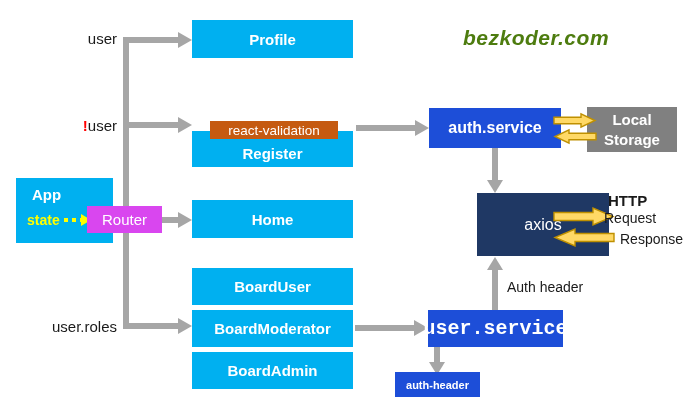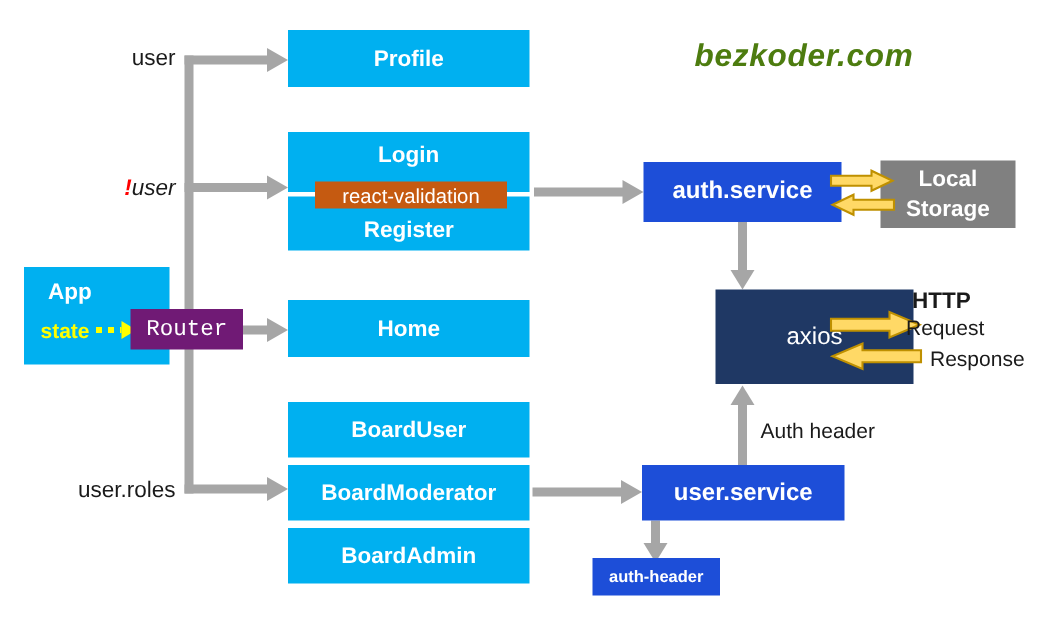--- a/index.html
+++ b/index.html
@@ -11,21 +11,21 @@
   .gline{position:absolute;background:#a6a6a6;}
   .ah-right{position:absolute;width:0;height:0;border-top:8px solid transparent;border-bottom:8px solid transparent;border-left:14px solid #a6a6a6;}
   .ah-down{position:absolute;width:0;height:0;border-left:8px solid transparent;border-right:8px solid transparent;border-top:13px solid #a6a6a6;}
   .ah-up{position:absolute;width:0;height:0;border-left:8px solid transparent;border-right:8px solid transparent;border-bottom:13px solid #a6a6a6;}
   
   .node{position:absolute;display:flex;align-items:center;justify-content:center;color:#ffffff;font-weight:bold;font-size:15px;}
   .cyan{background:#00b0f0;}
   .blue{background:#1d4ed8;}
   .navy{background:#1f3864;margin-left:48px;}
   .grayb{background:#808080;}
-  .green{background:#701a75;font-family:Liberation Mono, monospace;}
+  .green{background:#d946ef;}
   .orange{background:#c55a11;}
   
   .elabel{position:absolute;color:#1a1a1a;font-size:15px;white-space:nowrap;}
   .rlabel{position:absolute;color:#1a1a1a;font-size:14px;white-space:nowrap;}
   .right-align{text-align:right;}
   .bang{color:#ff0000;font-weight:bold;}
   
   .ydots{position:absolute;height:4px;background-image:repeating-linear-gradient(90deg,#ffff00 0 4px,transparent 4px 8px);}
   .yah-right{position:absolute;width:0;height:0;border-top:6px solid transparent;border-bottom:6px solid transparent;border-left:10px solid #ffff00;}
   .watermark{position:absolute;color:#4d7c0f;font-size:21px;font-style:italic;font-weight:bold;letter-spacing:0.5px;}
@@ -65,23 +65,20 @@
   <div class="gline" style="left:355px;top:325px;width:60px;height:6px;"></div>
   <div class="ah-right" style="left:414px;top:320px;"></div>
 
   <div class="gline" style="left:434px;top:347px;width:6px;height:16px;"></div>
   <div class="ah-down" style="left:429px;top:362px;"></div>
 
   <div class="node cyan" style="left:192px;top:20px;width:161px;height:38px;">
     <span>Profile</span>
   </div>
 
-  <div class="node cyan" style="left:192px;top:88px;width:161px;height:40px;padding-bottom:9px;box-sizing:border-box;">
-    <span>Login</span>
-  </div>
   <div class="node cyan" style="left:192px;top:131px;width:161px;height:36px;padding-top:9px;box-sizing:border-box;">
     <span>Register</span>
   </div>
   <div class="node orange" style="left:210px;top:121px;width:128px;height:18px;font-weight:normal;font-size:13.5px;text-align:center;">
     <span>react-validation</span>
   </div>
 
   <div class="node cyan" style="left:192px;top:200px;width:161px;height:38px;">
     <span>Home</span>
   </div>
@@ -112,21 +109,21 @@
 
   <div class="node grayb" style="left:587px;top:107px;width:90px;height:45px;flex-direction:column;line-height:20px;">
     <span>Local</span>
     <span>Storage</span>
   </div>
 
   <div class="node navy" style="left:429px;top:193px;width:132px;height:63px;font-weight:normal;font-size:16px;">
     <span>axios</span>
   </div>
 
-  <div class="node blue" style="left:428px;top:310px;width:135px;height:37px;font-size:16px;">
+  <div class="node blue" style="left:428px;top:310px;width:135px;height:37px;font-size:20px;font-family:Liberation Mono, monospace;">
     <span>user.service</span>
   </div>
 
   <div class="node blue" style="left:395px;top:372px;width:85px;height:25px;font-size:11px;">
     <span>auth-header</span>
   </div>
 
   <svg class="blockarrow" style="left:554px;top:113px;" width="42" height="15" viewBox="0 0 42 15">
     <polygon points="0,4.2 27,4.2 27,0.8 41,7.5 27,14.2 27,10.8 0,10.8" fill="#ffd966" stroke="#bf9000" stroke-width="1.4"></polygon>
   </svg>
@@ -135,21 +132,21 @@
   </svg>
   <svg class="blockarrow" style="left:554px;top:207px;" width="60" height="19" viewBox="0 0 60 19">
     <polygon points="0,5.5 39,5.5 39,1 59,9.5 39,18 39,13.5 0,13.5" fill="#ffd966" stroke="#bf9000" stroke-width="1.4"></polygon>
   </svg>
   <svg class="blockarrow flip" style="left:554px;top:228px;" width="60" height="19" viewBox="0 0 60 19">
     <polygon points="0,5.5 39,5.5 39,1 59,9.5 39,18 39,13.5 0,13.5" fill="#ffd966" stroke="#bf9000" stroke-width="1.4"></polygon>
   </svg>
 
   <div class="elabel right-align" style="left:40px;top:30px;width:77px;">user</div>
 
-  <div class="elabel right-align" style="left:40px;top:117px;width:77px;font-style:italic;"><span class="bang">!</span><span>user</span></div>
+  <div class="elabel right-align" style="left:40px;top:117px;width:77px;"><span class="bang">!</span><span>user</span></div>
 
   <div class="elabel right-align" style="left:40px;top:318px;width:77px;">user.roles</div>
 
   <div class="rlabel" style="left:571px;top:192px;font-weight:bold;font-size:15px;margin-left:37px;">HTTP</div>
   <div class="rlabel" style="left:604px;top:210px;">Request</div>
   <div class="rlabel" style="left:620px;top:231px;">Response</div>
   <div class="rlabel" style="left:507px;top:279px;">Auth header</div>
 
 </div>
 

